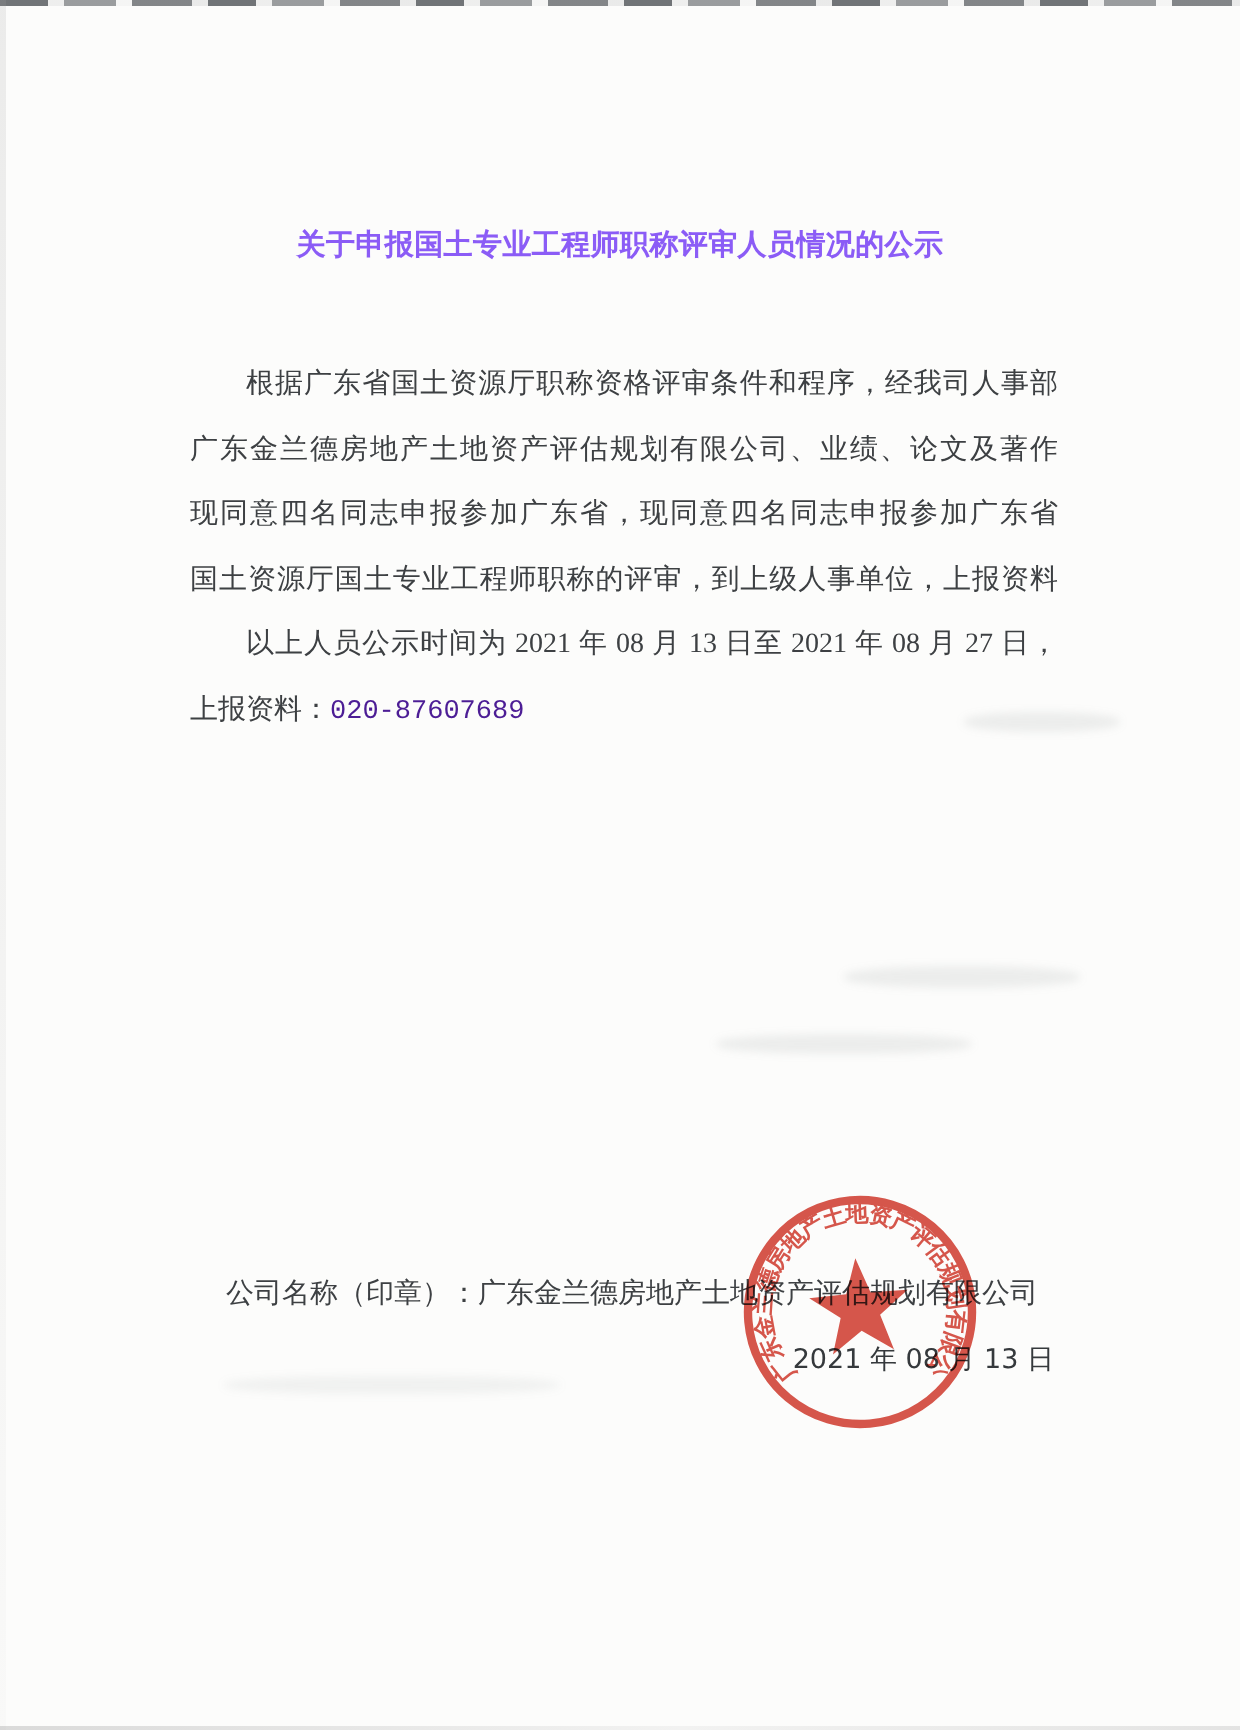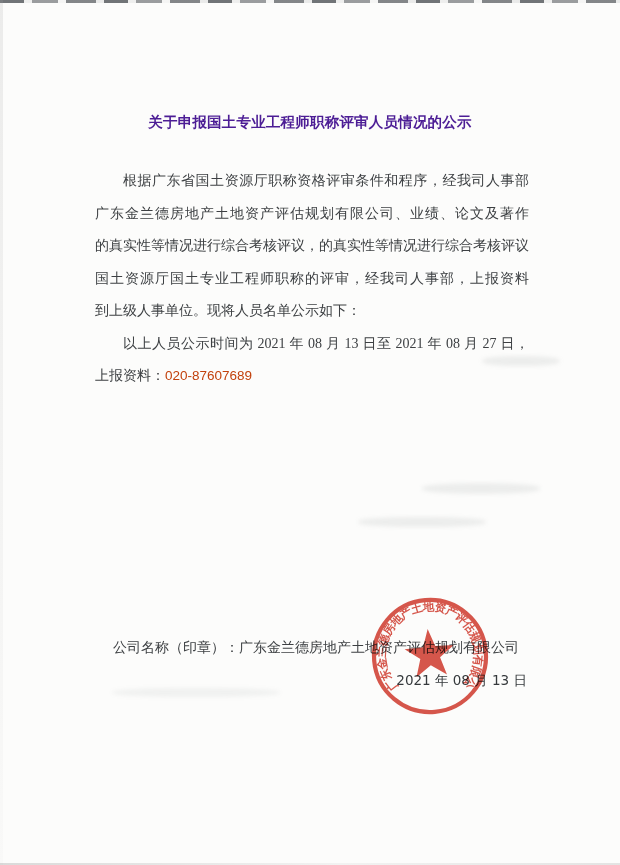--- a/index.html
+++ b/index.html
@@ -25,36 +25,36 @@
     position:absolute;bottom:0;left:0;width:100%;height:2px;
     background:linear-gradient(90deg,rgba(140,140,140,.30),rgba(170,170,170,.12) 55%,rgba(140,140,140,.22));
   }
   .left-edge{
     position:absolute;top:0;left:0;width:3px;height:100%;
     background:linear-gradient(180deg,rgba(160,160,160,.18),rgba(200,200,200,.06));
   }
   .doc-title{
     position:absolute;top:113px;left:0;width:620px;
     text-align:center;
-    font-size:14.5px;font-weight:bold;color:#4c1d95;
+    font-size:14.5px;font-weight:bold;color:#8b5cf6;
     letter-spacing:.2px;
   }
   .body-block{
-    position:absolute;top:165px;left:95px;width:434px;
+    position:absolute;top:177px;left:95px;width:434px;
     font-size:14px;line-height:32.5px;
     text-align:justify;
     text-justify:inter-character;
   }
   .line{display:block;}
   .jall{text-align:justify;text-align-last:justify;}
   .indent{text-indent:2em;}
   .plain{text-align:left;text-align-last:left;}
   .num{
-    font-family:Liberation Sans, sans-serif;
-    font-size:13.5px;color:#c2410c;
+    font-family:Liberation Mono, monospace;
+    font-size:13.5px;color:#4c1d95;
   }
   .signature-block{
     position:absolute;top:631px;left:95px;width:434px;
     font-size:14px;line-height:33px;
   }
   .company-line{text-indent:18px;text-align:left;}
   .date-line{
     text-align:right;
     font-family:"DejaVu Sans","Liberation Sans",sans-serif;
     font-size:13.5px;color:#35393c;
@@ -84,23 +84,22 @@
 
   <div class="top-edge"></div>
   <div class="left-edge"></div>
   <div class="bottom-edge"></div>
 
   <div class="doc-title">关于申报国土专业工程师职称评审人员情况的公示</div>
 
   <div class="body-block">
     <span class="line indent jall">根据广东省国土资源厅职称资格评审条件和程序，经我司人事部</span>
     <span class="line jall">广东金兰德房地产土地资产评估规划有限公司、业绩、论文及著作</span>
-    <span class="line jall">的真实性等情况进行综合考核评议，的真实性等情况进行综合考核评议</span>
-    <span class="line jall">国土资源厅国土专业工程师职称的评审，经我司人事部，上报资料</span>
-    <span class="line plain">到上级人事单位。现将人员名单公示如下：</span>
+    <span class="line jall">现同意四名同志申报参加广东省，现同意四名同志申报参加广东省</span>
+    <span class="line jall">国土资源厅国土专业工程师职称的评审，到上级人事单位，上报资料</span>
     <span class="line indent jall">以上人员公示时间为 2021 年 08 月 13 日至 2021 年 08 月 27 日，</span>
     <span class="line plain">
       <span>上报资料：</span><span class="num">020-87607689</span>
     </span>
   </div>
 
   <div class="signature-block">
     <div class="company-line">
       <span>公司名称（印章）：</span><span>广东金兰德房地产土地资产评估规划有限公司</span>
     </div>

